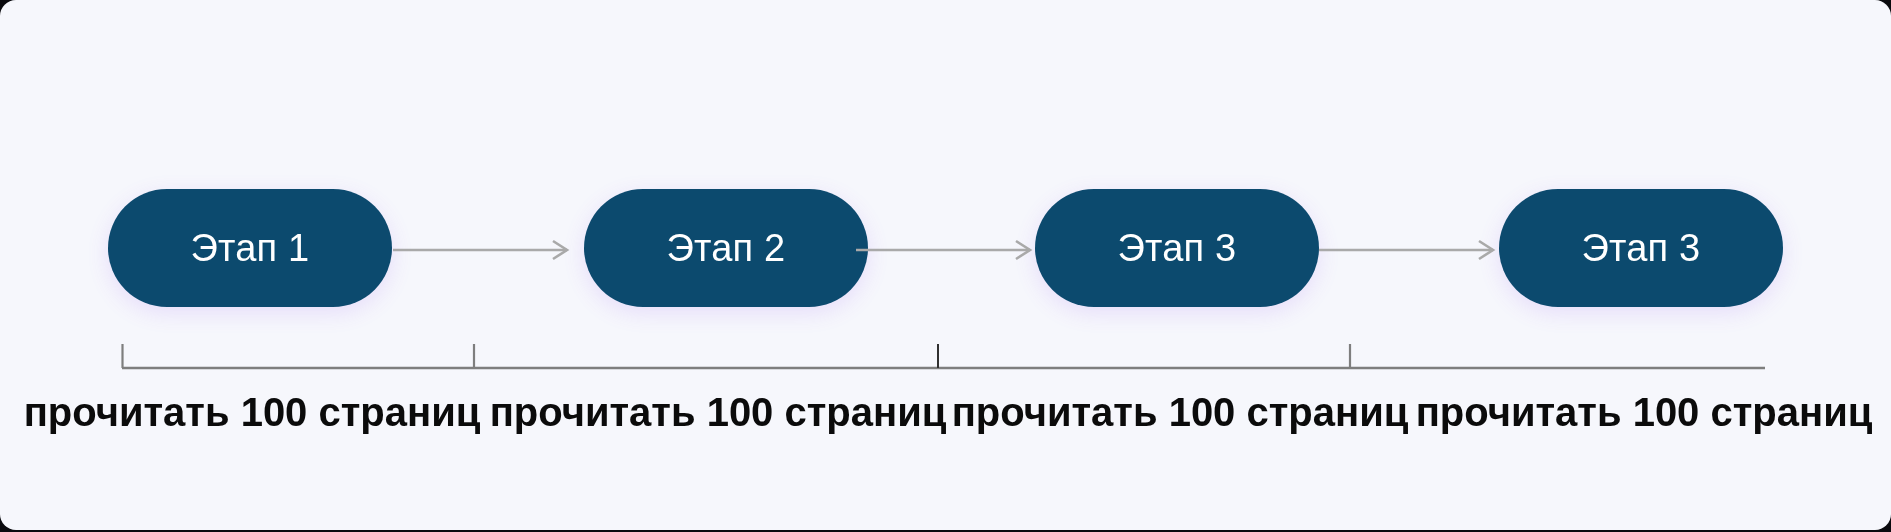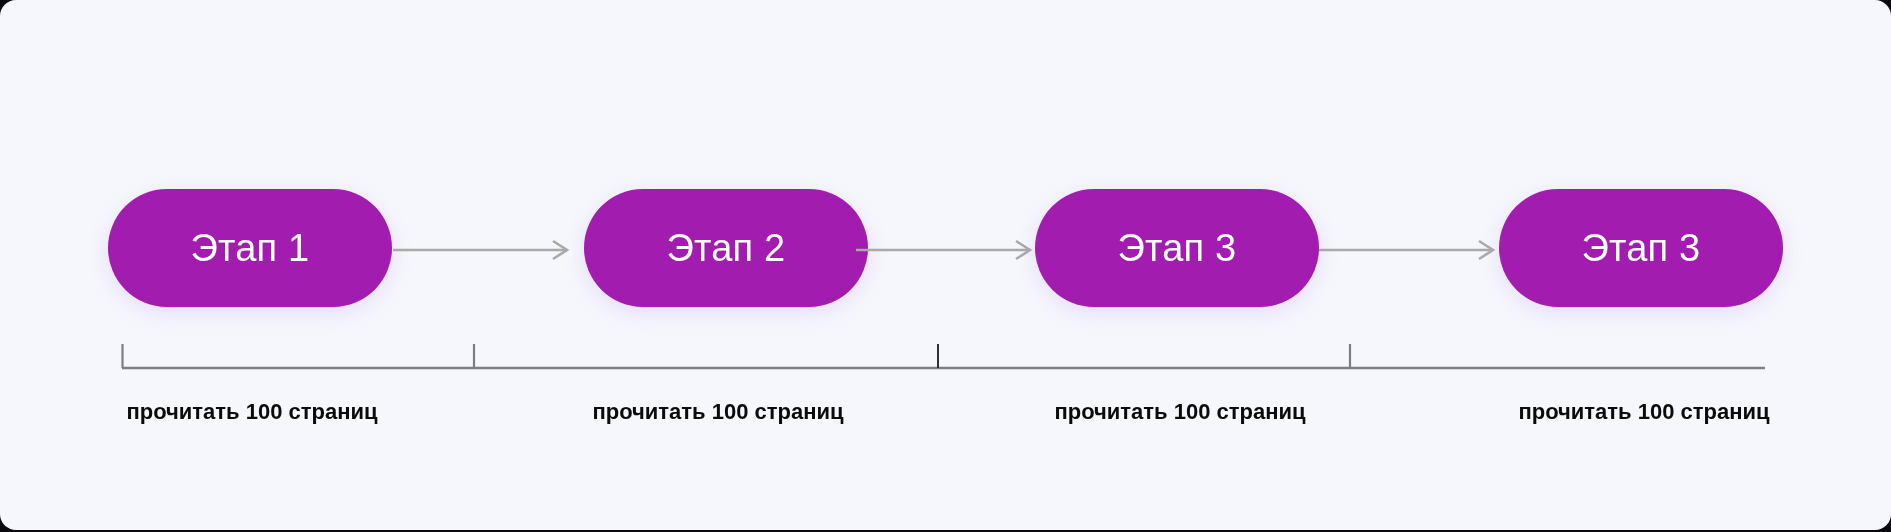--- a/index.html
+++ b/index.html
@@ -9,21 +9,21 @@
     position: relative; overflow: hidden;
     font-family: "Liberation Sans", sans-serif;
   }
   .card {
     position: absolute; left: 0; right: 0; top: 0; bottom: 2px;
     background: #F6F7FC;
     border-radius: 16px;
   }
   .stage-pill {
     position: absolute; top: 189px; height: 118px; width: 284px;
-    background: #a21caf;
+    background: #0c4a6e;
     border-radius: 59px;
     display: flex; align-items: center; justify-content: center;
     box-shadow: 0 6px 22px rgba(143, 69, 243, 0.14);
   }
   .stage-pill .stage-label {
     color: #FFFFFF; font-size: 38px; font-weight: 500; letter-spacing: 0.2px;
   }
   .pill-1 { left: 108px; }
   .pill-2 { left: 584px; }
   .pill-3 { left: 1035px; }
@@ -32,21 +32,21 @@
   .arrow { position: absolute; top: 232px; width: 177px; height: 36px; }
   .arrow-1 { left: 393px; }
   .arrow-2 { left: 856px; }
   .arrow-3 { left: 1319px; }
 
   .ruler { position: absolute; left: 121px; top: 342px; width: 1646px; height: 28px; }
 
   .segment-label {
     position: absolute; top: 392px; width: 460px; height: 40px;
     line-height: 40px; text-align: center;
-    font-size: 22px; font-weight: 600; color: #0B0B0B;
+    font-size: 40px; font-weight: 600; color: #0B0B0B;
     white-space: nowrap;
   }
   .seg-1 { left: 22px; }   
   .seg-2 { left: 488px; }  
   .seg-3 { left: 950px; }  
   .seg-4 { left: 1414px; } 
 </style>
 </head>
 <body>
 

